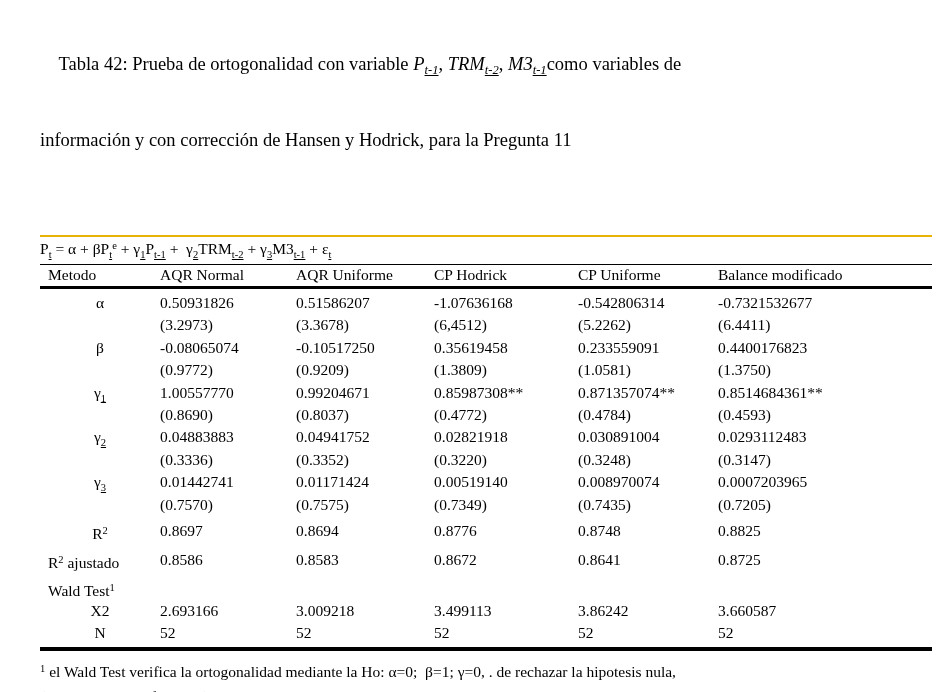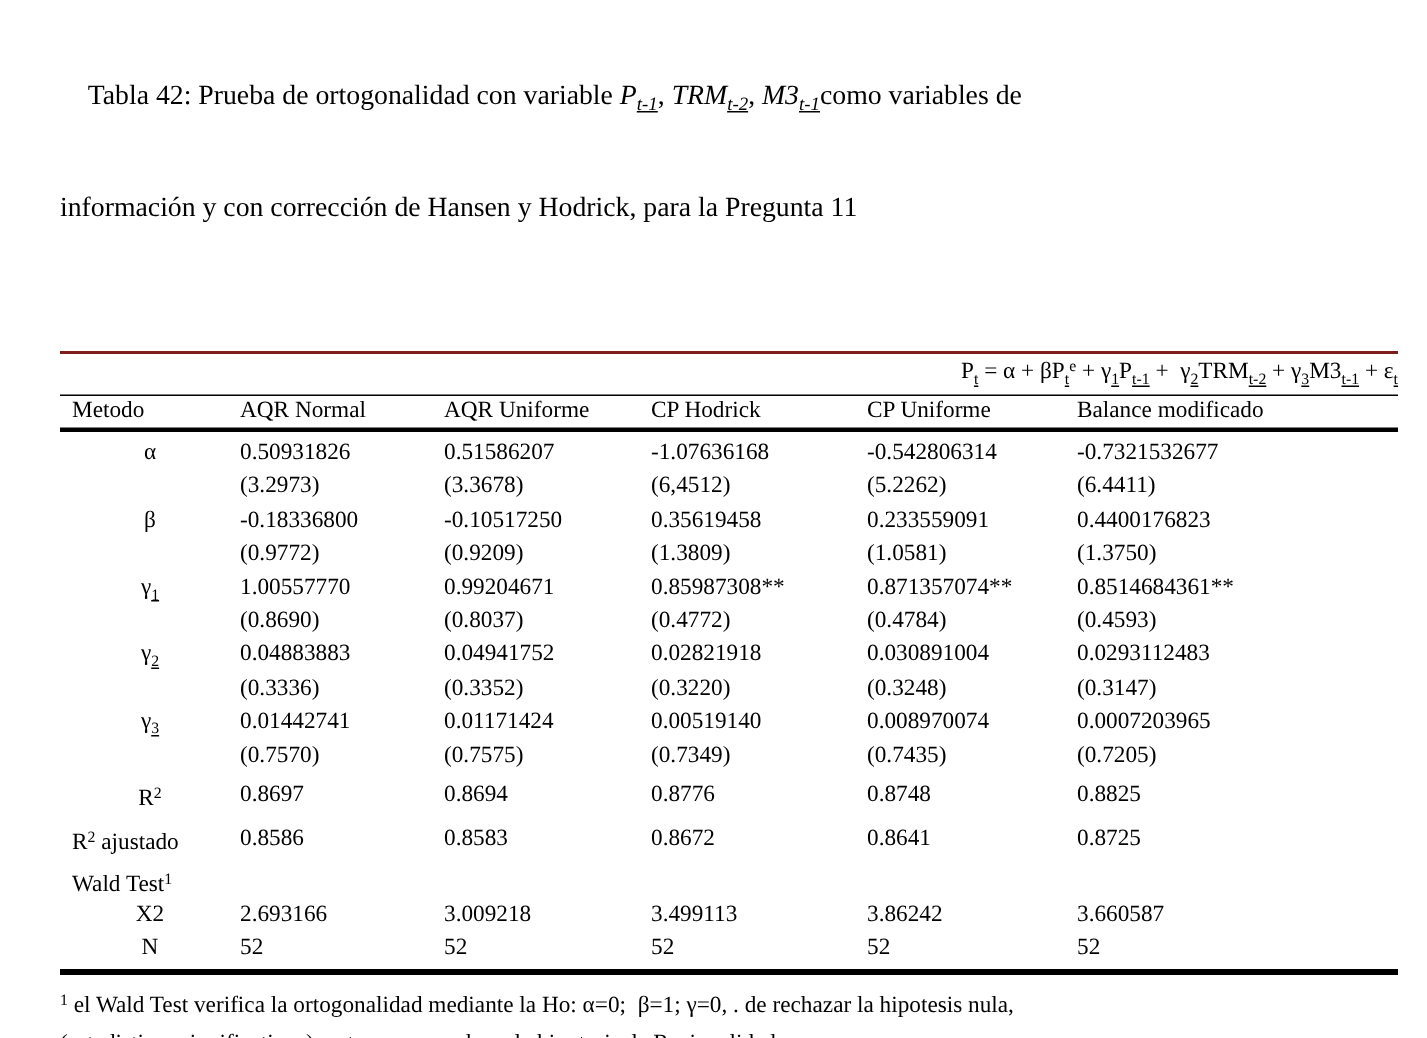--- a/index.html
+++ b/index.html
@@ -12,23 +12,23 @@
   }
   .page { position: absolute; left: 40px; top: 12px; width: 892px; }
 
   .title { font-size: 18.5px; line-height: 35px; white-space: pre-wrap; }
   .it { font-style: italic; }
   .sub { font-size: 0.68em; vertical-align: -0.35em; text-decoration: underline; }
   .sup { font-size: 0.68em; vertical-align: 0.45em; }
 
   .tbl { margin-top: 7px; }
   .eqrow {
-    border-top: 2px solid #7f1d1d;
+    border-top: 2px solid #eab308;
     border-bottom: 1.5px solid #000;
-    text-align: right;
+    text-align: left;
     font-size: 15.5px;
     padding: 3px 0 4px 0;
     white-space: pre-wrap;
   }
   .gridrow {
     display: grid;
     grid-template-columns: 120px 136px 138px 144px 140px auto;
     font-size: 15.5px;
     white-space: nowrap;
   }
@@ -83,21 +83,21 @@
         <div class="td lbl"><span></span></div>
         <div class="td">(3.2973)</div>
         <div class="td">(3.3678)</div>
         <div class="td">(6,4512)</div>
         <div class="td">(5.2262)</div>
         <div class="td">(6.4411)</div>
       </div>
 
       <div class="gridrow tr">
         <div class="td lbl"><span>β</span></div>
-        <div class="td">-0.18336800</div>
+        <div class="td">-0.08065074</div>
         <div class="td">-0.10517250</div>
         <div class="td">0.35619458</div>
         <div class="td">0.233559091</div>
         <div class="td">0.4400176823</div>
       </div>
       <div class="gridrow tr">
         <div class="td lbl"><span></span></div>
         <div class="td">(0.9772)</div>
         <div class="td">(0.9209)</div>
         <div class="td">(1.3809)</div>

